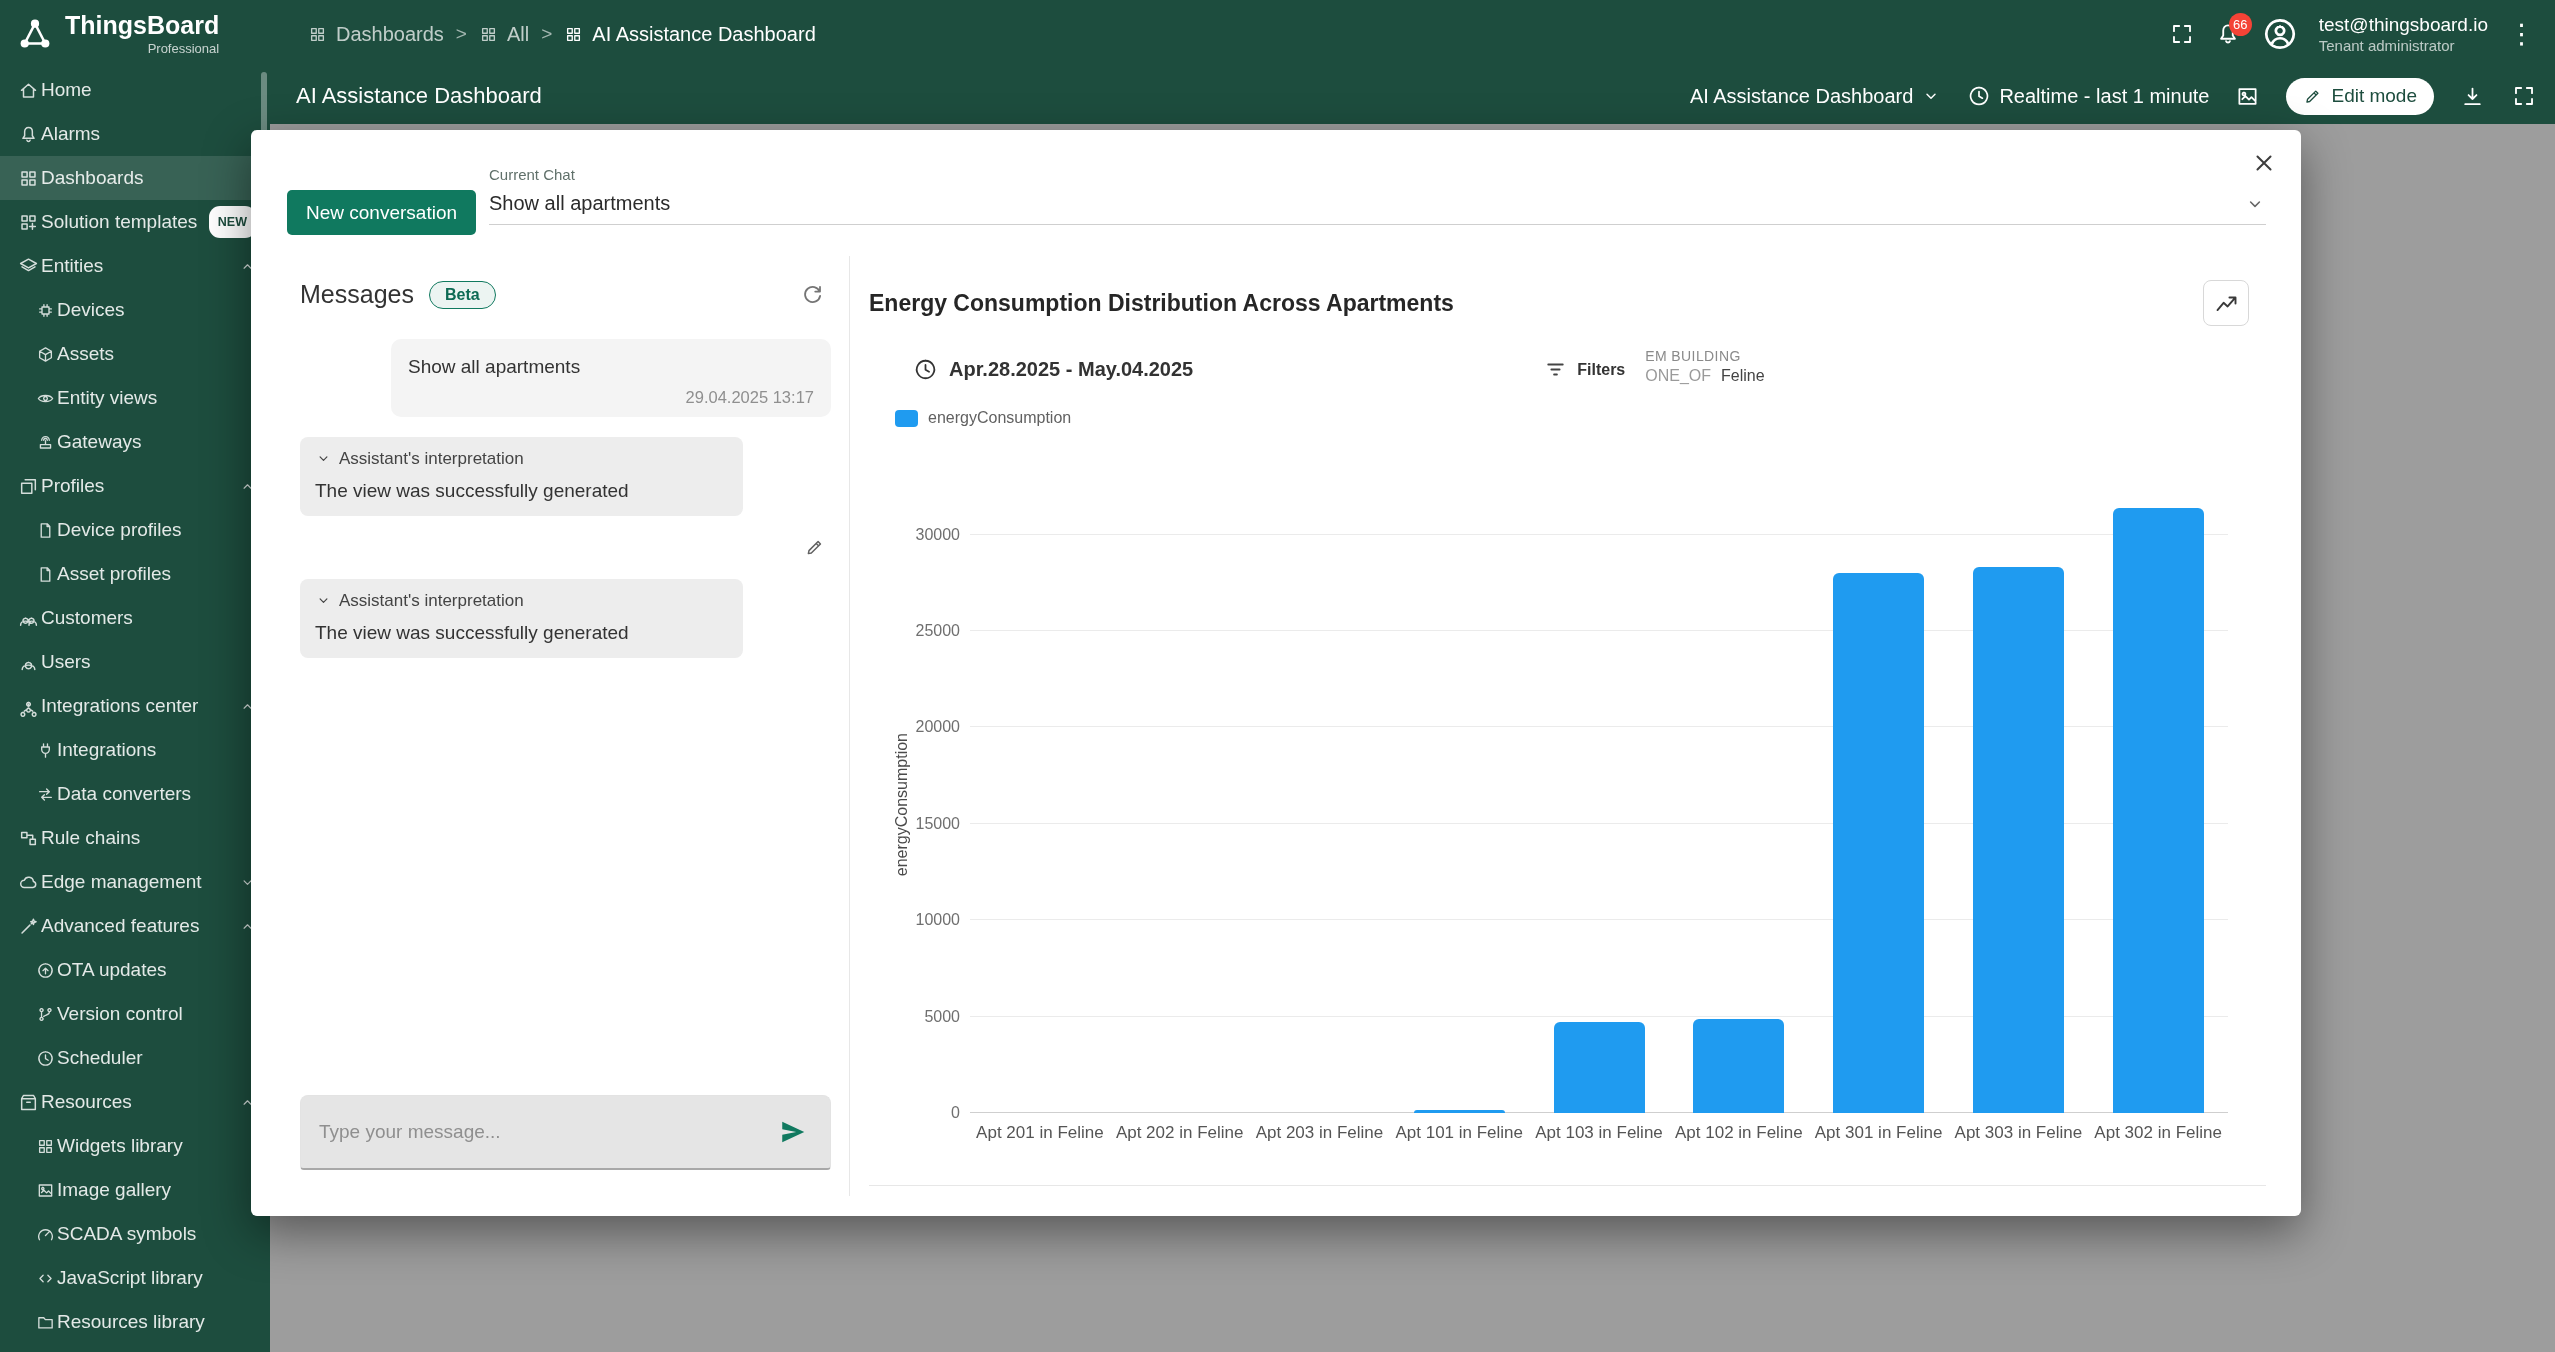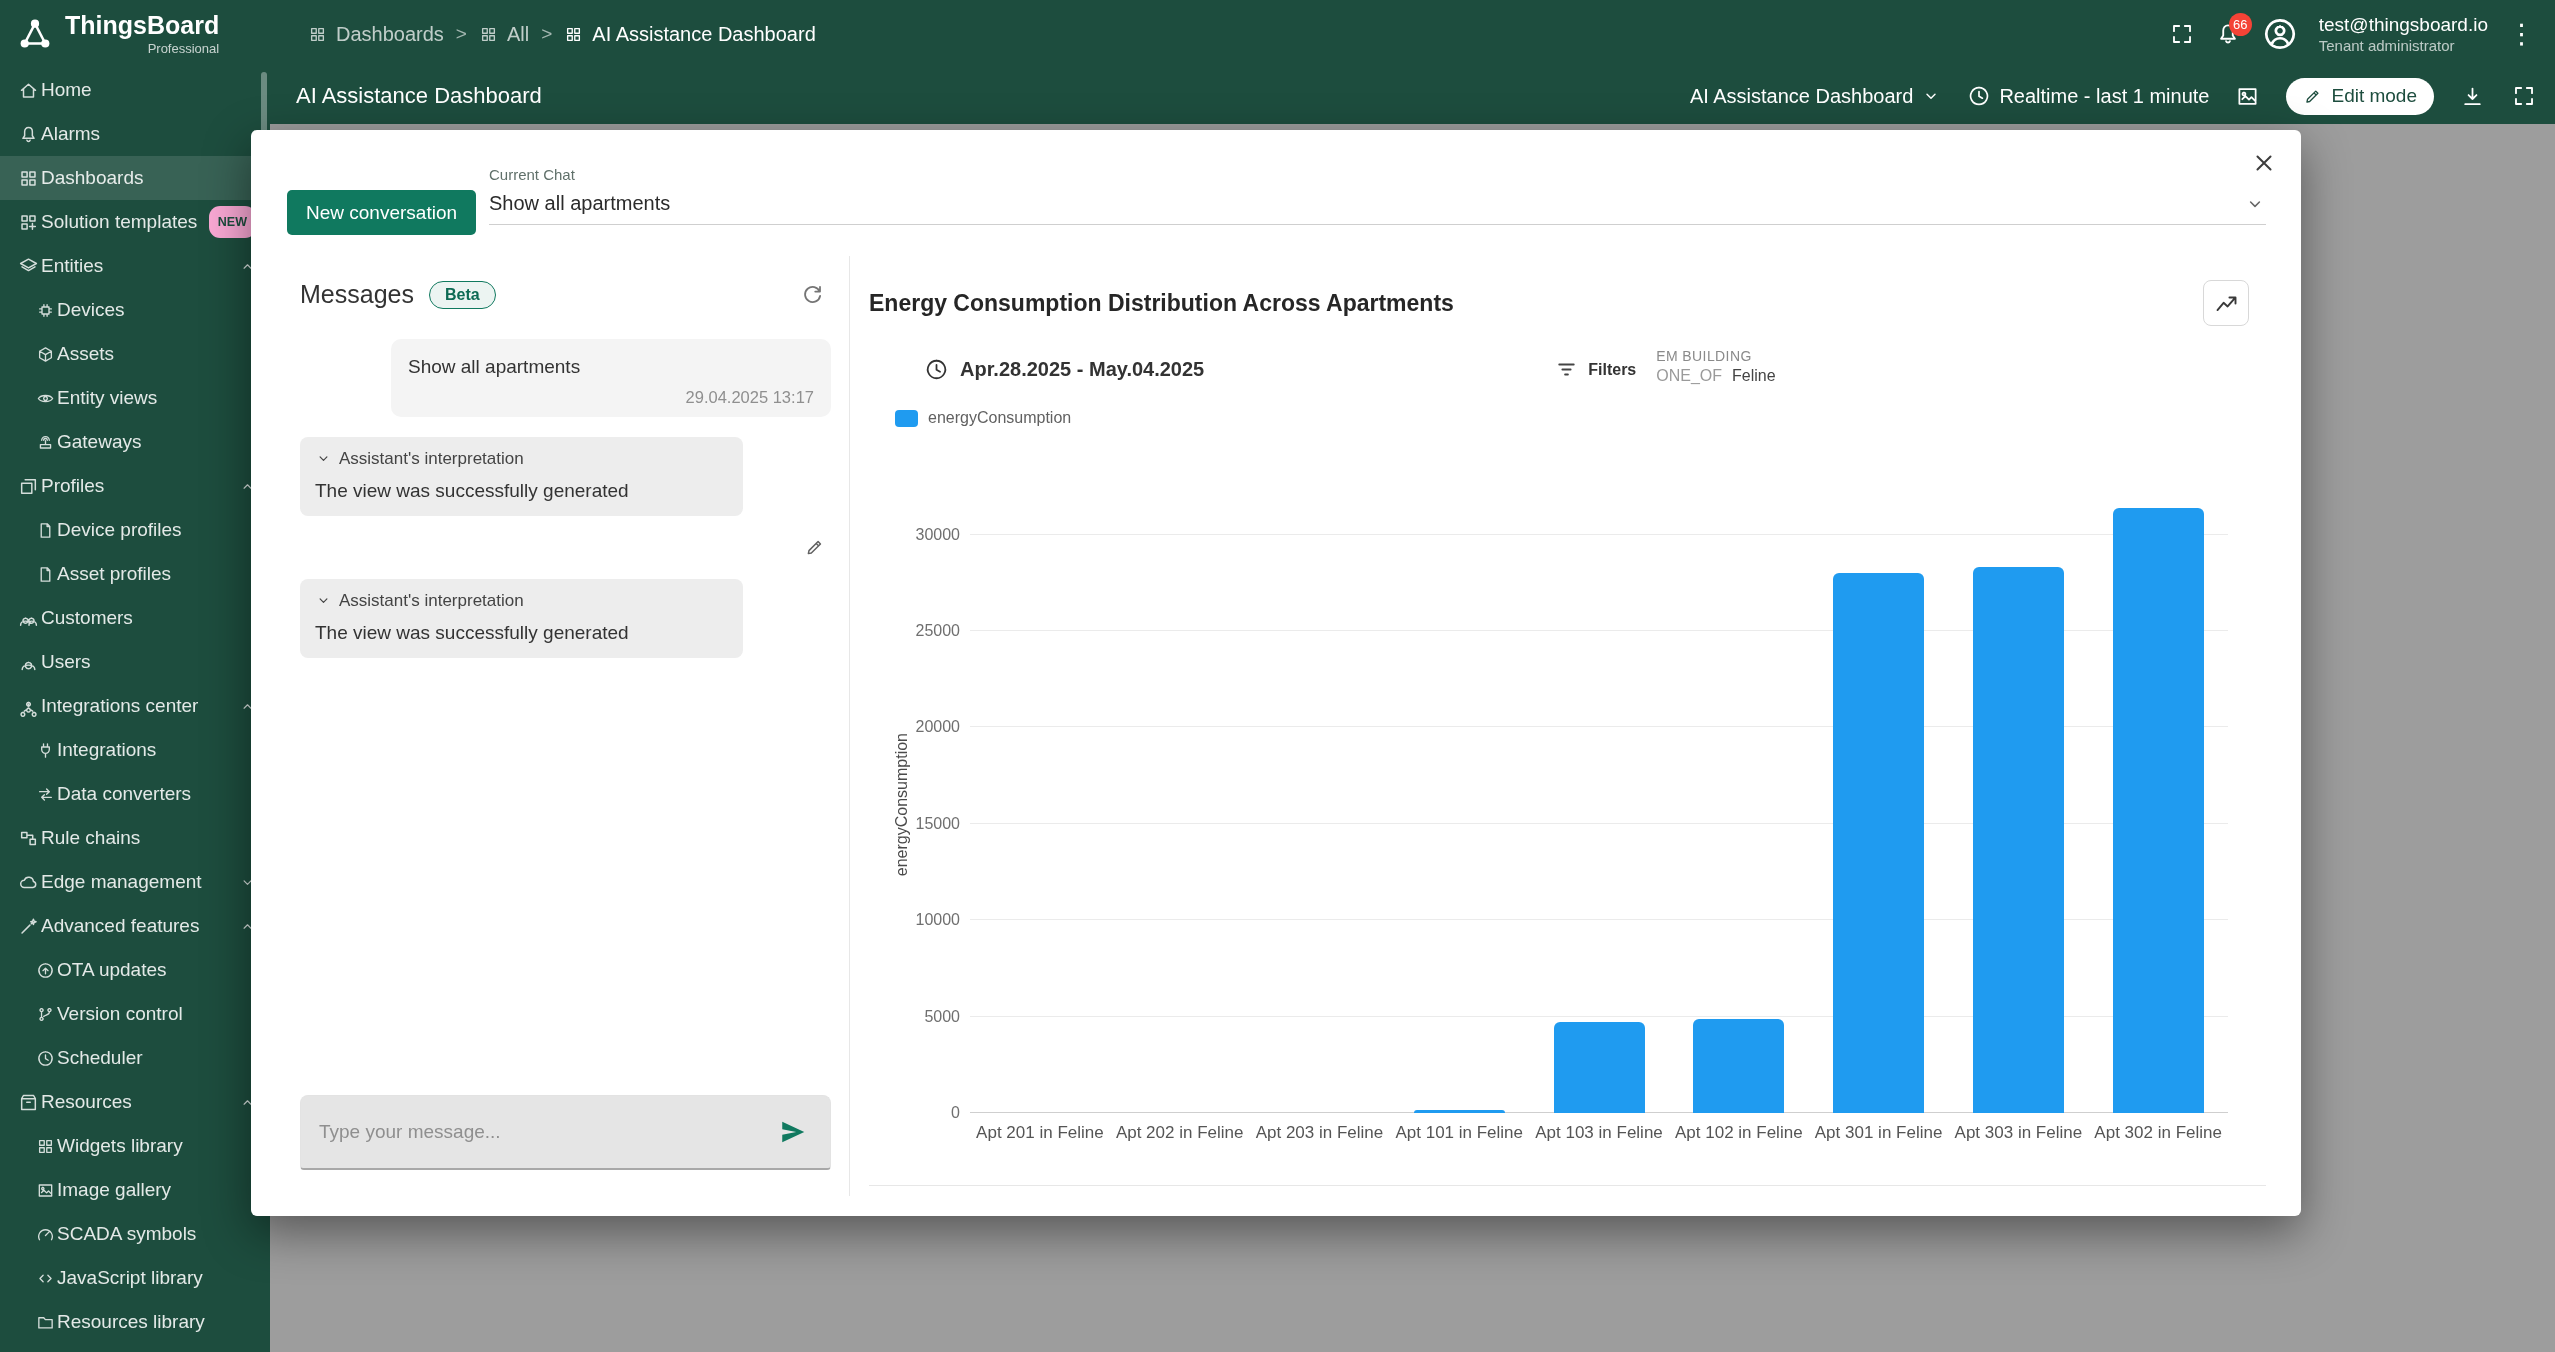--- a/index.html
+++ b/index.html
@@ -31,21 +31,21 @@
   
   .sidebar{position:absolute;top:68px;left:0;width:270px;height:1284px;background:#1d4d3e;z-index:10;overflow:hidden;}
   .side-scroll-thumb{position:absolute;top:4px;right:3px;width:6px;height:92px;background:rgba(255,255,255,.35);border-radius:3px;}
   .side-item{height:44px;display:flex;align-items:center;gap:2px;padding:0 14px 0 18px;
              color:rgba(255,255,255,.88);font-size:19px;cursor:pointer;white-space:nowrap;}
   .side-item.sub{padding-left:36px;}
   .side-item.selected{background:rgba(255,255,255,.12);}
   .side-item .label{flex:1;overflow:hidden;text-overflow:ellipsis;}
   .side-item svg{flex:none;opacity:.92;}
   .chevron{opacity:.8;flex:none;}
-  .new-badge{background:#f9a8d4;color:#1d4d3e;font-size:12.5px;font-weight:700;border-radius:11px;
+  .new-badge{background:#ffffff;color:#1d4d3e;font-size:12.5px;font-weight:700;border-radius:11px;
              padding:9px 9px;flex:none;}
 
   
   .dash-toolbar{position:absolute;top:68px;left:270px;right:0;height:56px;background:#1d4d3e;
                 display:flex;align-items:center;padding:0 18px 0 26px;z-index:15;}
   .dash-title{color:#fff;font-size:22px;font-weight:500;}
   .toolbar-right{margin-left:auto;display:flex;align-items:center;gap:26px;color:#fff;}
   .state-select,.timewindow{display:flex;align-items:center;gap:8px;font-size:20px;cursor:pointer;color:#fff;}
   .edit-btn{background:#fff;color:#1d4d3e;border:none;border-radius:19px;height:37px;display:flex;
             align-items:center;gap:9px;padding:0 17px;font-size:19px;font-weight:500;cursor:pointer;}
@@ -92,21 +92,21 @@
 
   .dialog-divider{position:absolute;left:598px;top:126px;bottom:20px;width:1px;background:#e7e7e7;}
   .panel-bottom-line{position:absolute;left:618px;right:35px;top:1055px;height:1px;background:#e7e7e7;}
 
   
   .chart-panel{position:absolute;left:618px;top:150px;width:1397px;height:905px;}
   .widget-title{position:absolute;left:0;top:10px;font-size:23px;font-weight:600;color:#262626;}
   .widget-icon-btn{position:absolute;right:17px;top:0;width:46px;height:46px;border:1px solid #d8d8d8;
                    border-radius:8px;display:flex;align-items:center;justify-content:center;color:#3a3a3a;
                    background:#fff;cursor:pointer;}
-  .widget-subheader{position:absolute;left:55px;top:74px;right:10px;display:flex;align-items:center;}
+  .widget-subheader{position:absolute;left:44px;top:74px;right:10px;display:flex;align-items:center;}
   .date-group{display:flex;align-items:center;gap:11px;color:#333;}
   .date-range{font-size:20px;font-weight:700;color:#333;}
   .filters-group{display:flex;align-items:center;gap:9px;margin-left:350px;cursor:pointer;color:#444;}
   .filters-label{font-size:16px;font-weight:600;color:#333;}
   .filter-detail{margin-left:20px;margin-top:-6px;display:flex;flex-direction:column;gap:3px;}
   .f-name{font-size:14px;color:#8a8a8a;letter-spacing:.4px;}
   .f-row{display:flex;align-items:center;gap:10px;font-size:16px;}
   .f-op{color:#9a9a9a;}
   .f-val{color:#444;cursor:pointer;}
   .legend{position:absolute;left:26px;top:129px;display:flex;align-items:center;gap:10px;cursor:pointer;}

